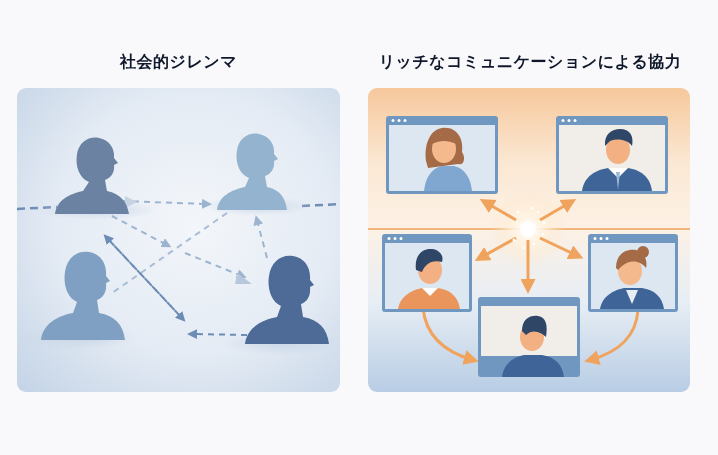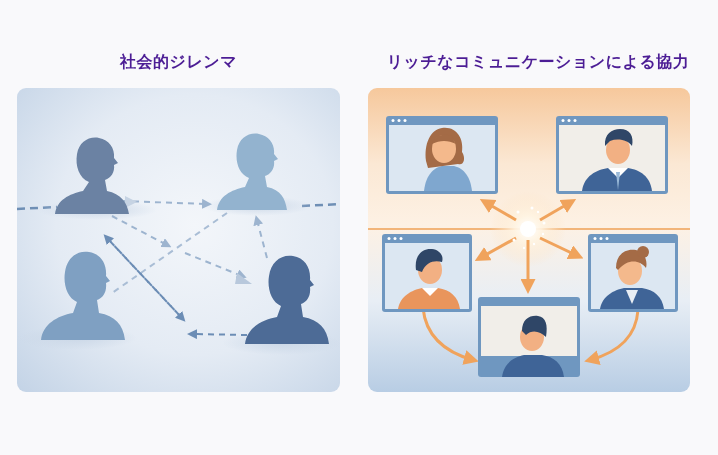--- a/index.html
+++ b/index.html
@@ -4,25 +4,25 @@
 <style>
   html, body { margin: 0; padding: 0; }
   body {
     width: 718px; height: 455px; overflow: hidden;
     background: #f9f9fb;
     font-family: "DejaVu Sans", "Liberation Sans", sans-serif;
     position: relative;
   }
   .panel-title {
     position: absolute; top: 52px; height: 24px;
-    font-size: 16px; font-weight: bold; color: #4c1d95;
+    font-size: 16px; font-weight: bold; color: #0f172a;
     text-align: center; white-space: nowrap; letter-spacing: 0.5px;
   }
   #title-left { left: 17px; width: 323px; }
-  #title-right { left: 368px; width: 340px; font-family: Liberation Serif, serif; }
+  #title-right { left: 360px; width: 340px; font-family: Liberation Serif, serif; }
   .panel {
     position: absolute; top: 88px; height: 304px;
     border-radius: 9px; overflow: hidden;
   }
   #panel-left { left: 17px; width: 323px;
     background: radial-gradient(ellipse at 55% 45%, #f3f6fa 0%, #e4ebf4 55%, #c3d3e6 100%); }
   #panel-right { left: 368px; width: 322px;
     background: linear-gradient(180deg, #f6c89c 0%, #fbe8d4 25%, #fdf1e4 45%, #e8eef5 70%, #b8cde4 100%); }
   .panel svg { position: absolute; left: 0; top: 0; }
 </style>

